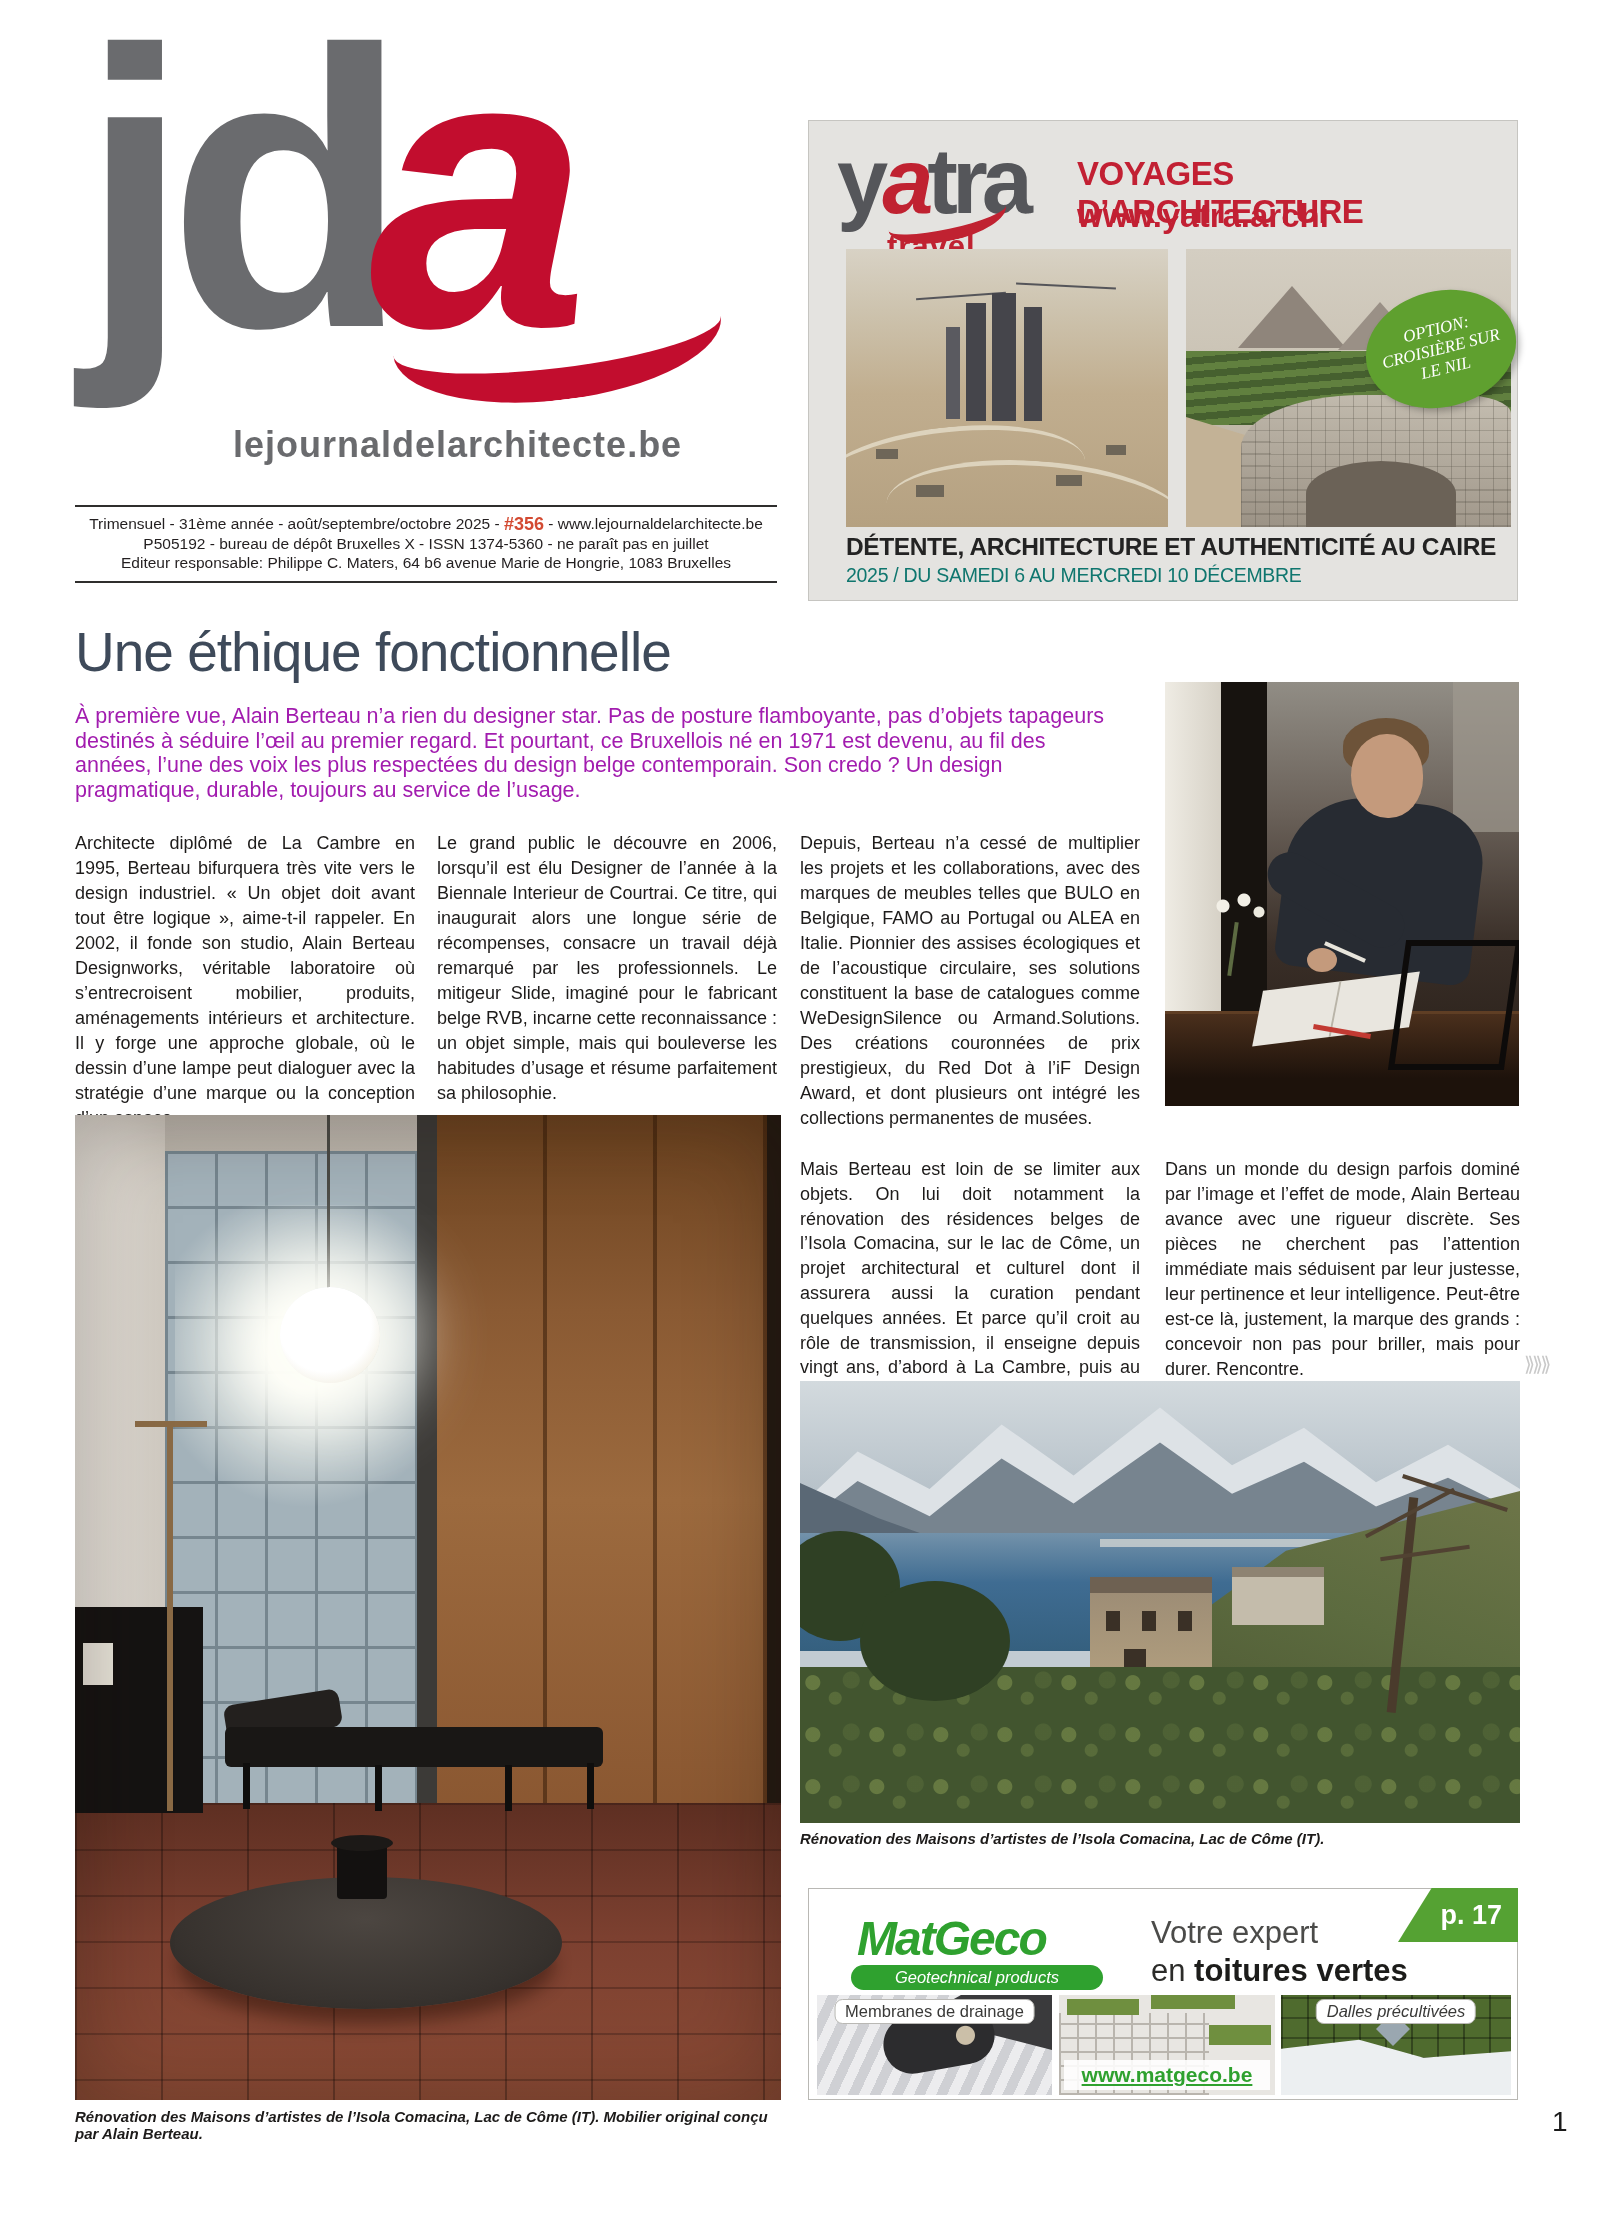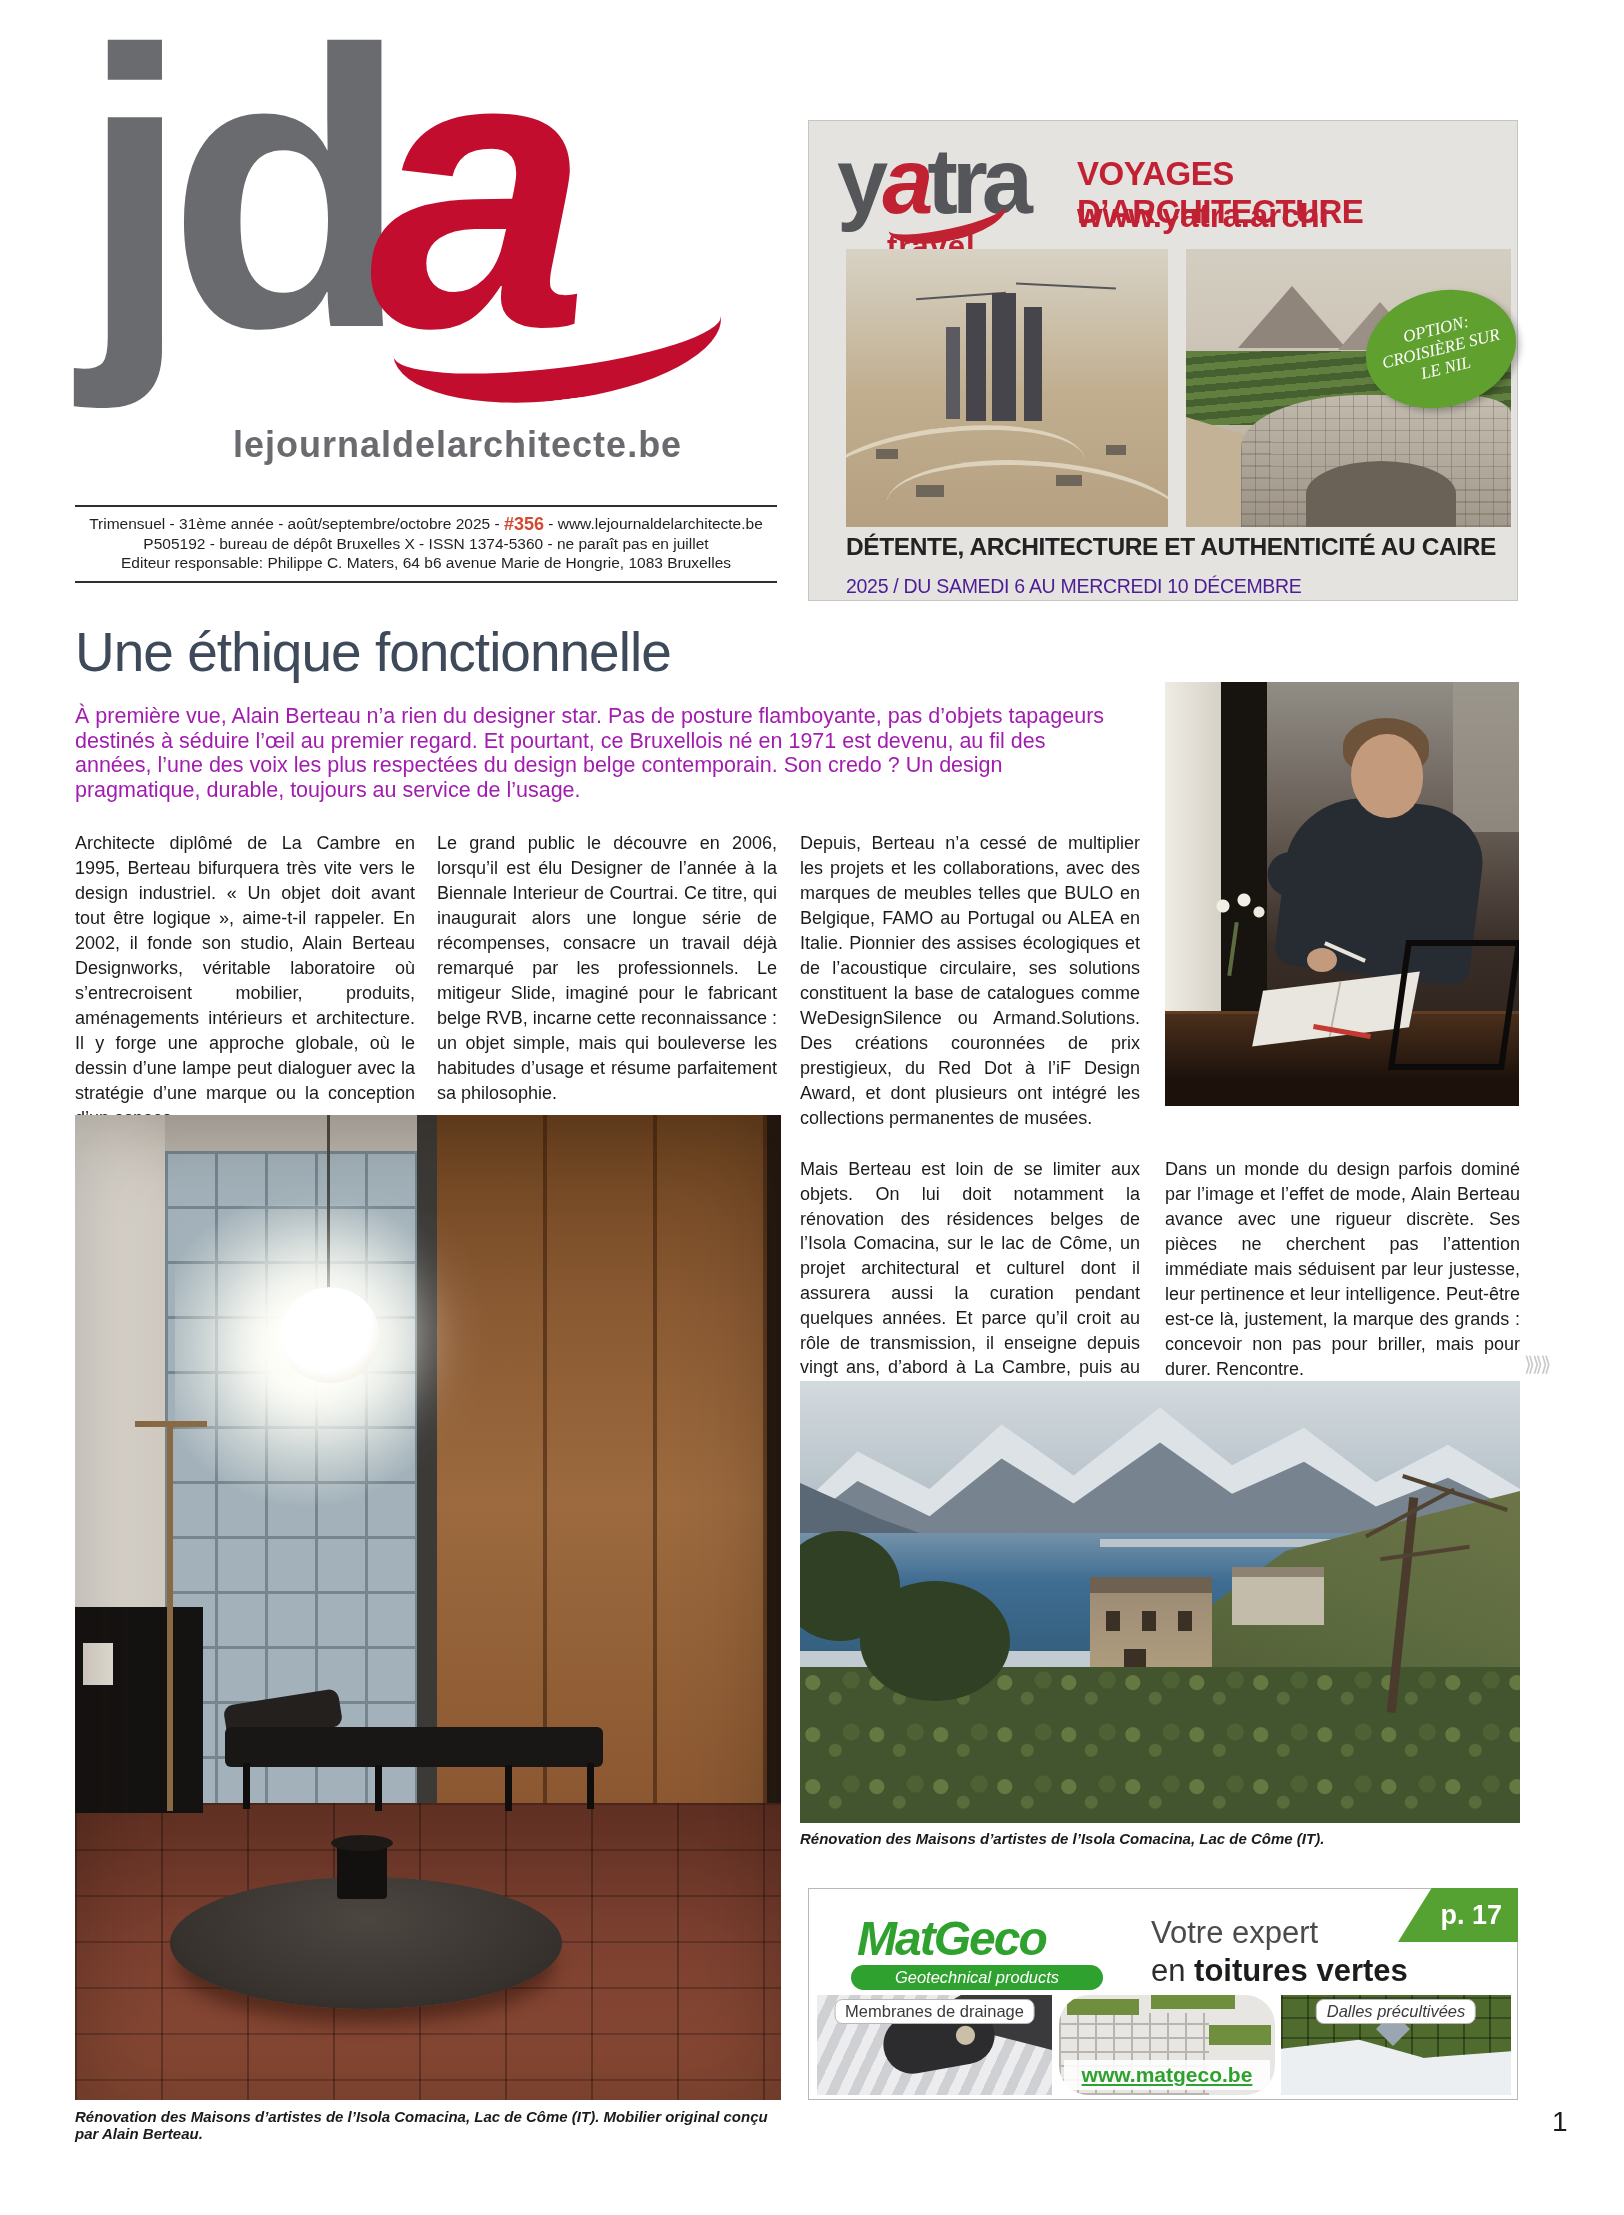--- a/index.html
+++ b/index.html
@@ -27,21 +27,21 @@
   .yatra-tagline{left:268px;top:34px;font-size:33px;font-weight:bold;color:#c22033;letter-spacing:-0.5px;}
   .yatra-url{left:268px;top:76px;font-size:33px;font-weight:bold;color:#c22033;}
   .yatra-badge{left:556px;top:170px;width:152px;height:116px;background:#5fa02f;border-radius:50%;
         transform:rotate(-14deg);color:#fff;font-family:"Liberation Serif",serif;font-style:italic;
         display:flex;flex-direction:column;justify-content:center;align-items:center;
         font-size:17px;line-height:20px;box-shadow:3px 4px 6px rgba(0,0,0,0.25);z-index:3;}
   .yatra-photo{top:128px;width:322px;height:278px;overflow:hidden;background:#c8bba2;}
   .yp1{left:37px;}
   .yp2{left:377px;width:325px;}
   .yatra-title{left:37px;top:412px;font-size:24.5px;font-weight:bold;color:#232323;letter-spacing:-0.4px;}
-  .yatra-sub{left:37px;top:443px;font-size:19.5px;color:#4c1d95;letter-spacing:-0.3px;margin-top:11px;}
+  .yatra-sub{left:37px;top:443px;font-size:19.5px;color:#0f766e;letter-spacing:-0.3px;}
 
   
   .yp1{background:linear-gradient(180deg,#d8d2c5 0%,#cdc3ae 22%,#c1ae8f 52%,#b5a181 100%);}
   .tower{background:#45454b;}
   .crane{height:2px;background:#55555a;}
   .road{border-top:5px solid #ddd3bd;border-radius:50%;}
   .speck{background:#6e6658;}
   
   .yp2{background:linear-gradient(180deg,#d4cec2 0%,#ccc5b7 35%,#b3a996 100%);}
   .pyr{width:0;height:0;border-style:solid;border-color:transparent;}
@@ -172,21 +172,21 @@
   .mg-line1{left:342px;top:26px;font-size:31px;color:#4b4b49;}
   .mg-line2{left:342px;top:64px;font-size:31px;color:#2c2c2a;}
   .mg-line2 b{font-weight:bold;color:#1c1c1a;}
   .mg-photo{top:106px;height:100px;overflow:hidden;}
   .mgp1{left:8px;width:235px;background:repeating-linear-gradient(115deg,#ececee 0 10px,#cfd0d4 10px 20px);}
   .mgp1-dark{right:0;top:0;width:130px;height:55px;background:#3a3a3c;clip-path:polygon(30% 0,100% 0,100% 100%,0 40%);}
   .mg-roll{left:66px;top:16px;width:112px;height:58px;border-radius:30px;transform:rotate(-10deg);
         background:radial-gradient(circle at 74% 50%,#cbbfa8 0 9px,#2c2c2e 10px 100%);}
   .mg-label{top:4px;background:#fff;border:1px solid #b9b8b4;border-radius:8px;font-size:16.5px;color:#3a3a38;
         padding:2px 10px;white-space:nowrap;z-index:2;}
-  .mgp2{left:250px;width:216px;background:#e8e6e2;border-radius:30px;}
+  .mgp2{left:250px;width:216px;background:#e8e6e2;}
   .mg-facade{left:0;top:18px;width:150px;height:82px;
         background-image:repeating-linear-gradient(0deg,#b9b5ae 0 2px,transparent 2px 14px),
                          repeating-linear-gradient(90deg,#b9b5ae 0 2px,transparent 2px 18px);}
   .mg-roofgreen{background:#6f8f3f;}
   .mg-url{left:5px;right:5px;bottom:5px;height:30px;background:rgba(255,255,255,0.88);
         display:flex;align-items:center;justify-content:center;font-weight:bold;font-size:21px;
         color:#2fa12f;text-decoration:underline;}
   .mgp3{left:472px;width:230px;background:#eceff1;font-style:italic;}
   .mg-tiles{left:0;top:0;width:230px;height:64px;background:#4f6b2e;
         clip-path:polygon(0 0,100% 0,100% 88%,62% 98%,34% 70%,0 84%);}

